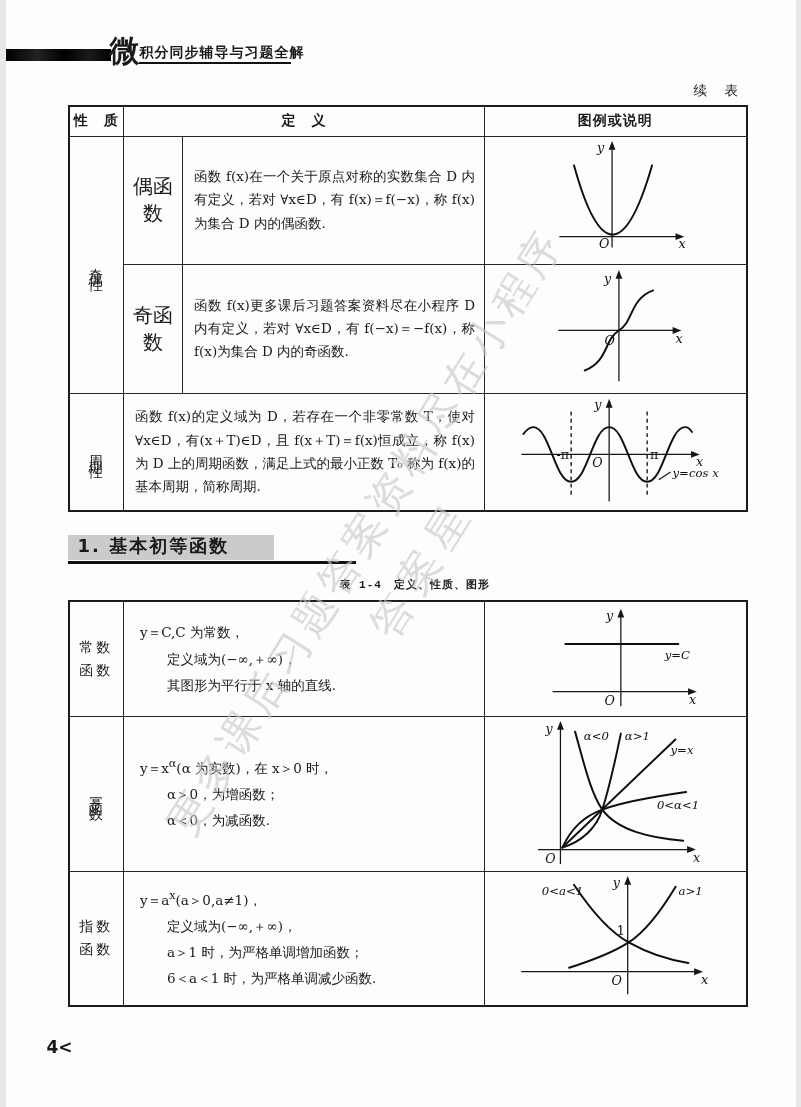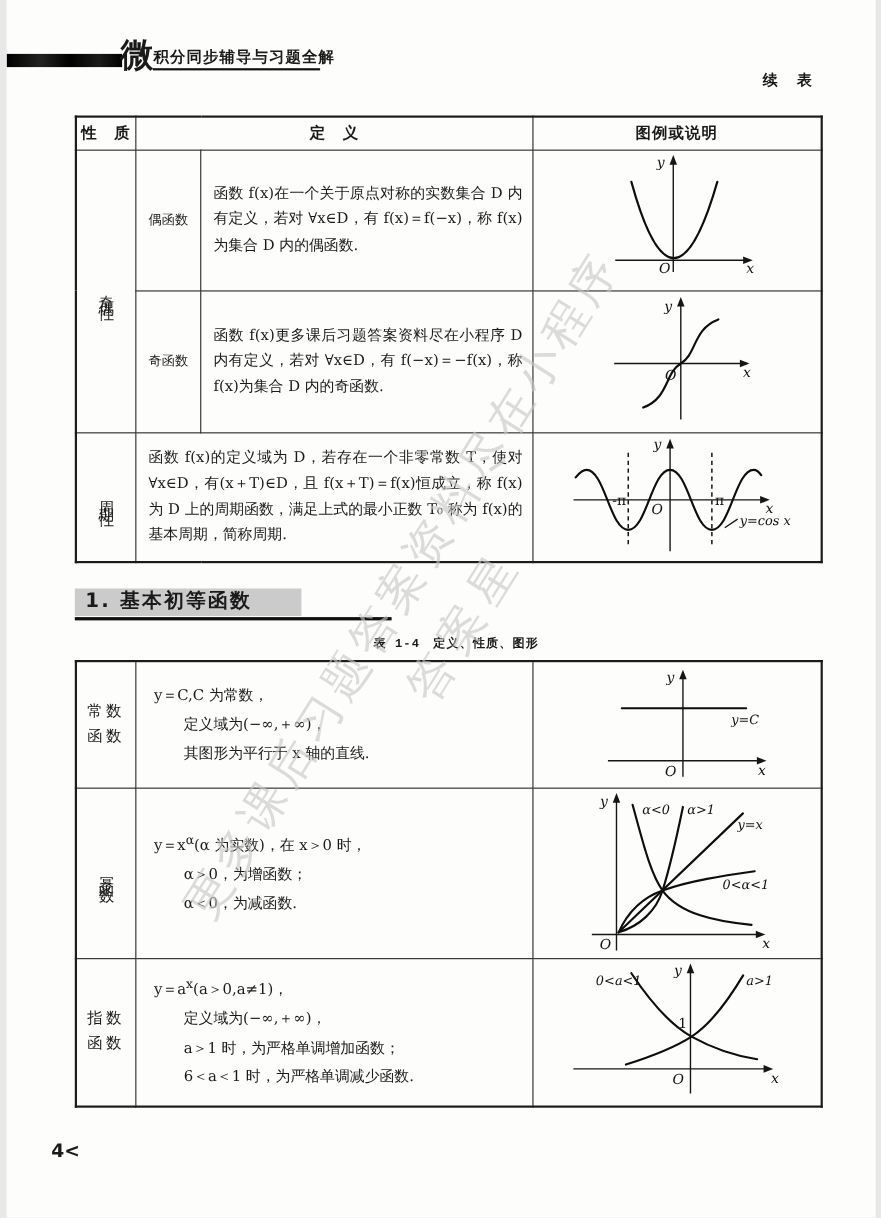--- a/index.html
+++ b/index.html
@@ -9,33 +9,33 @@
     font-family:"DejaVu Serif", serif; color:#1a1a1a;
   }
   
   .hdr-bar{position:absolute; left:0; top:49px; width:105px; height:12px;
     background:linear-gradient(90deg,#000 0%,#222 30%,#000 55%,#1b1b1b 80%,#000 100%);}
   .brand{position:absolute; left:104px; top:36px; white-space:nowrap;
     font-family:"DejaVu Sans", sans-serif;}
   .brand .big{font-size:30px; font-weight:bold; line-height:30px; vertical-align:-4px;}
   .brand .rest{font-size:14px; font-weight:bold; letter-spacing:1px;}
   .hdr-underline{position:absolute; left:133px; top:62px; width:152px; height:2px; background:#111;}
-  .continued{position:absolute; left:688px; top:64px; font-size:13.5px; font-weight:bold;
+  .continued{position:absolute; left:688px; top:82px; font-size:13.5px; font-weight:normal;
     font-family:"DejaVu Sans", sans-serif; letter-spacing:2px;}
   
   table{border-collapse:collapse; table-layout:fixed; position:absolute; left:62px;
     background:transparent;}
   #t1{top:105px; width:678px;}
   #t2{top:600px; width:678px;}
   td{border:1.2px solid #262626; padding:0; vertical-align:middle; overflow:hidden;}
   table{border:2px solid #1c1c1c;}
   .thead td{font-family:"DejaVu Sans", sans-serif; font-weight:bold; font-size:14px;
     text-align:center; letter-spacing:1px;}
   .def{font-size:13.5px; line-height:1.72; padding:6px 9px 6px 11px; text-align:justify;}
-  .sub{font-size:12px; text-align:center;}
+  .sub{font-size:20px; text-align:center;}
   .vert{writing-mode:vertical-rl; text-orientation:upright; font-size:14px;
     letter-spacing:5px; margin:0 auto; display:block; text-align:center;}
   td.vcell{text-align:center;}
   .name2{width:34px; margin:0 auto; word-break:break-all; font-size:14px;
     line-height:1.65; letter-spacing:3px; text-align:center;}
   .graph{text-align:center; vertical-align:middle;}
   .graph svg{display:block; margin:0 auto;}
   .lines{padding:6px 8px 6px 16px; font-size:13.5px; line-height:1.95;}
   .ln{white-space:nowrap;}
   .ind{padding-left:27px;}

